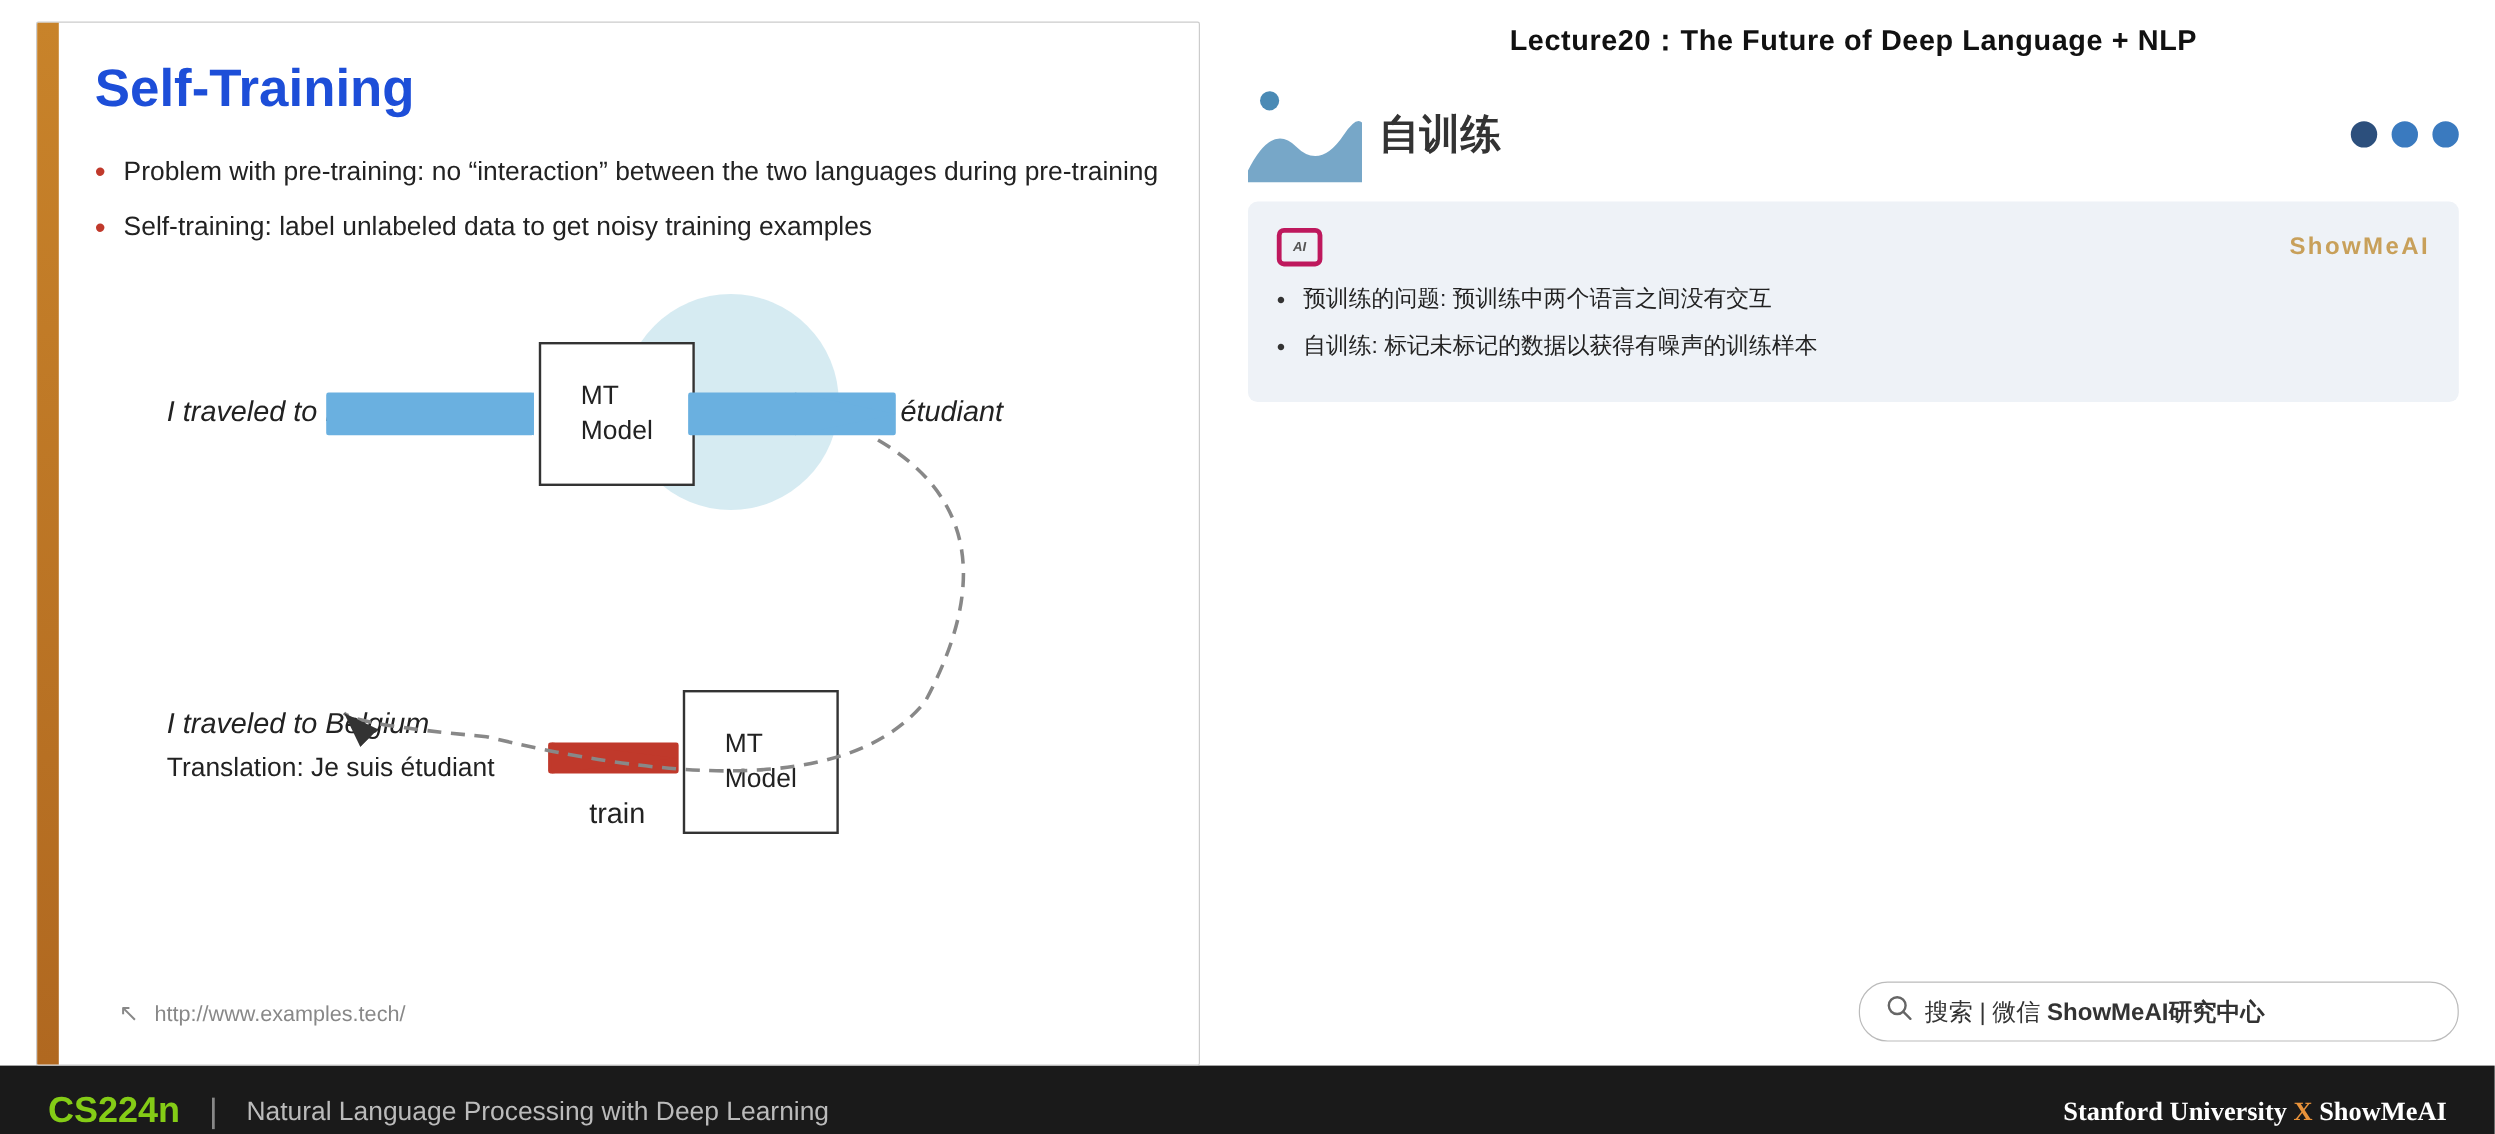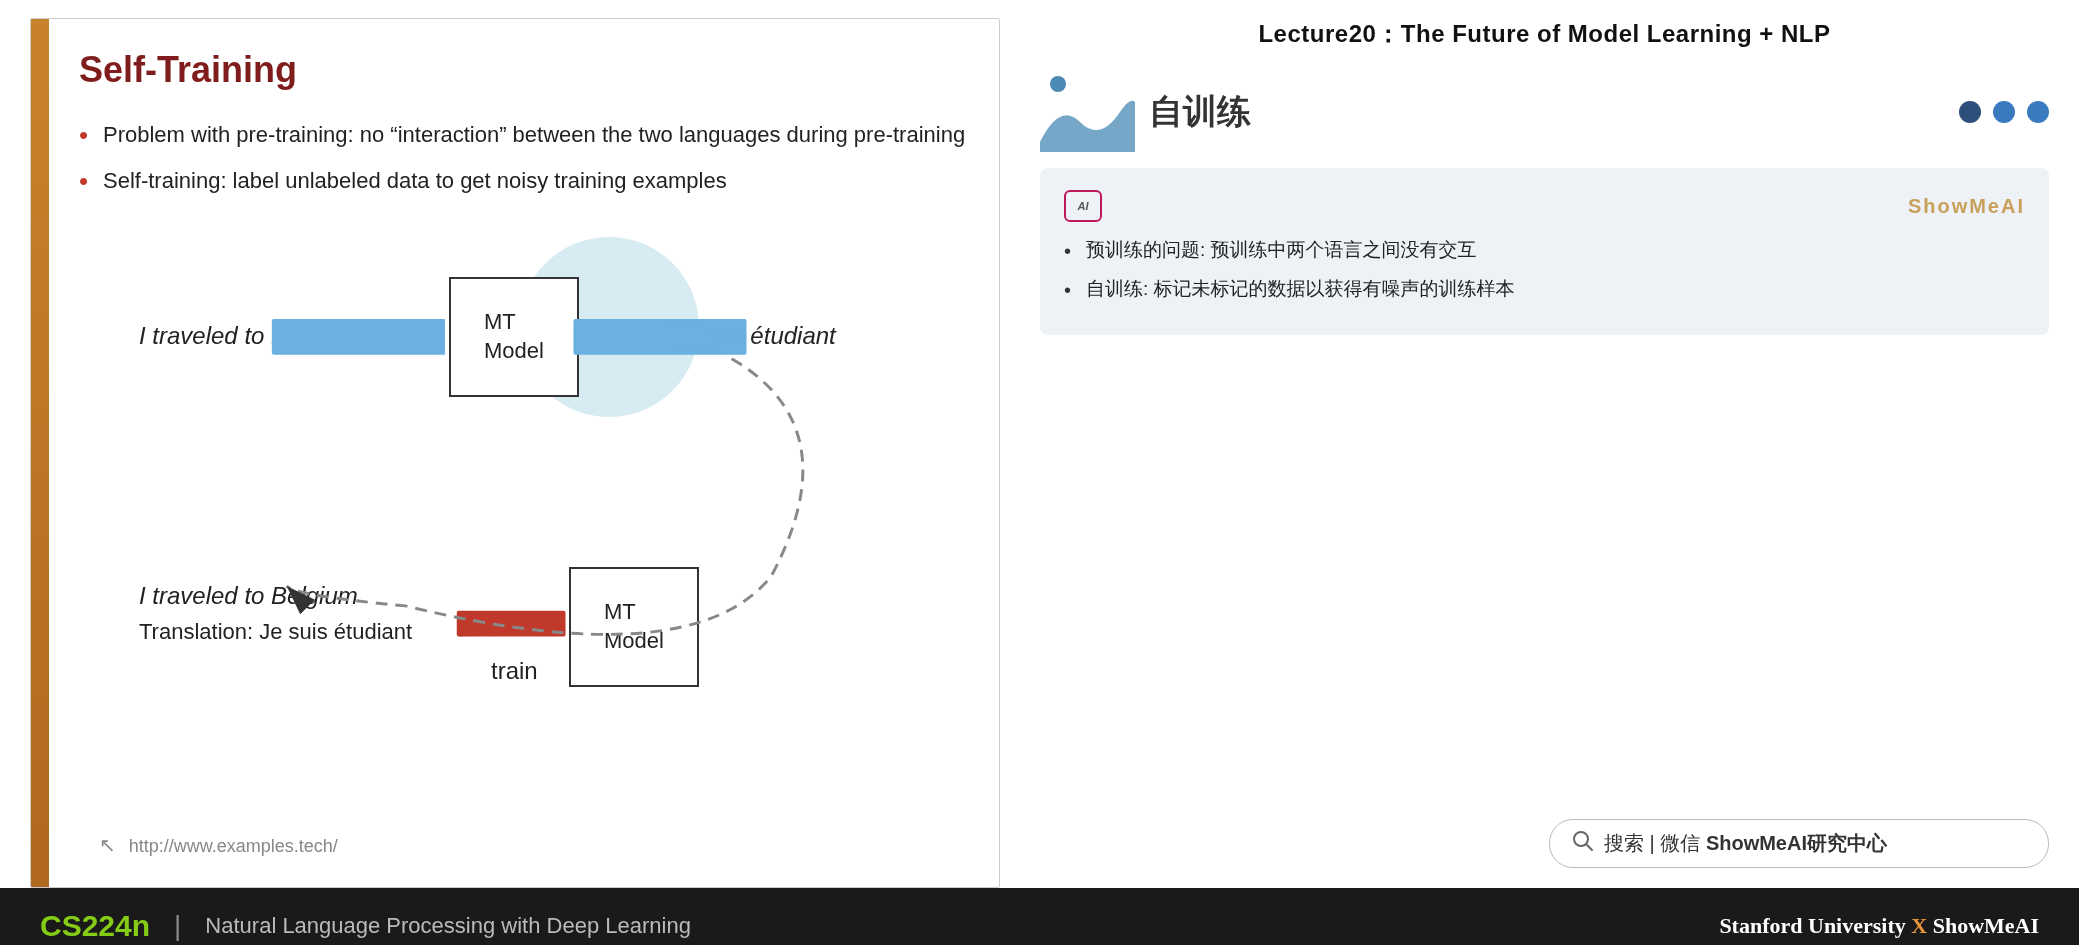--- a/index.html
+++ b/index.html
@@ -46,23 +46,23 @@
     }
 
     .slide-content {
       margin-left: 28px;
       padding: 30px 30px 20px 20px;
       height: 100%;
       position: relative;
     }
 
     .slide-title {
-      font-size: 36px;
-      font-weight: bold;
-      color: #7f1d1d;
+      font-size: 44px;
+      font-weight: bold;
+      color: #1d4ed8;
       margin-bottom: 28px;
       font-family: Arial, sans-serif;
     }
 
     .bullet-list {
       list-style: none;
       margin-bottom: 30px;
     }
 
     .bullet-list li {
@@ -252,21 +252,21 @@
     .card-header {
       display: flex;
       justify-content: space-between;
       align-items: center;
       margin-bottom: 14px;
     }
 
     .ai-icon {
       width: 38px;
       height: 32px;
-      border: 2px solid #be185d;
+      border: 4px solid #be185d;
       border-radius: 6px;
       display: flex;
       align-items: center;
       justify-content: center;
       font-size: 12px;
       color: #555;
       font-weight: bold;
     }
 
     .showmeai-label {
@@ -445,21 +445,21 @@
         <div class="url-label">
           <span style="margin-right:8px; font-size:20px;">↖</span>
           <span>http://www.examples.tech/</span>
         </div>
 
       </div>
     </div>
 
     <div class="right-panel">
 
-      <div class="lecture-title">Lecture20：The Future of Model Learning + NLP</div>
+      <div class="lecture-title">Lecture20：The Future of Deep Language + NLP</div>
 
       <div class="nav-row">
 
         <svg width="95" height="80" viewBox="0 0 95 80" style="margin-right:14px;">
           <circle cx="18" cy="12" r="8" fill="#4a8ab5"></circle>
           <path d="M0,70 Q20,30 40,50 Q60,70 80,40 Q90,25 95,30 L95,80 L0,80 Z" fill="#4a8ab5" opacity="0.75"></path>
         </svg>
 
         <div class="section-title-zh">自训练</div>
 

